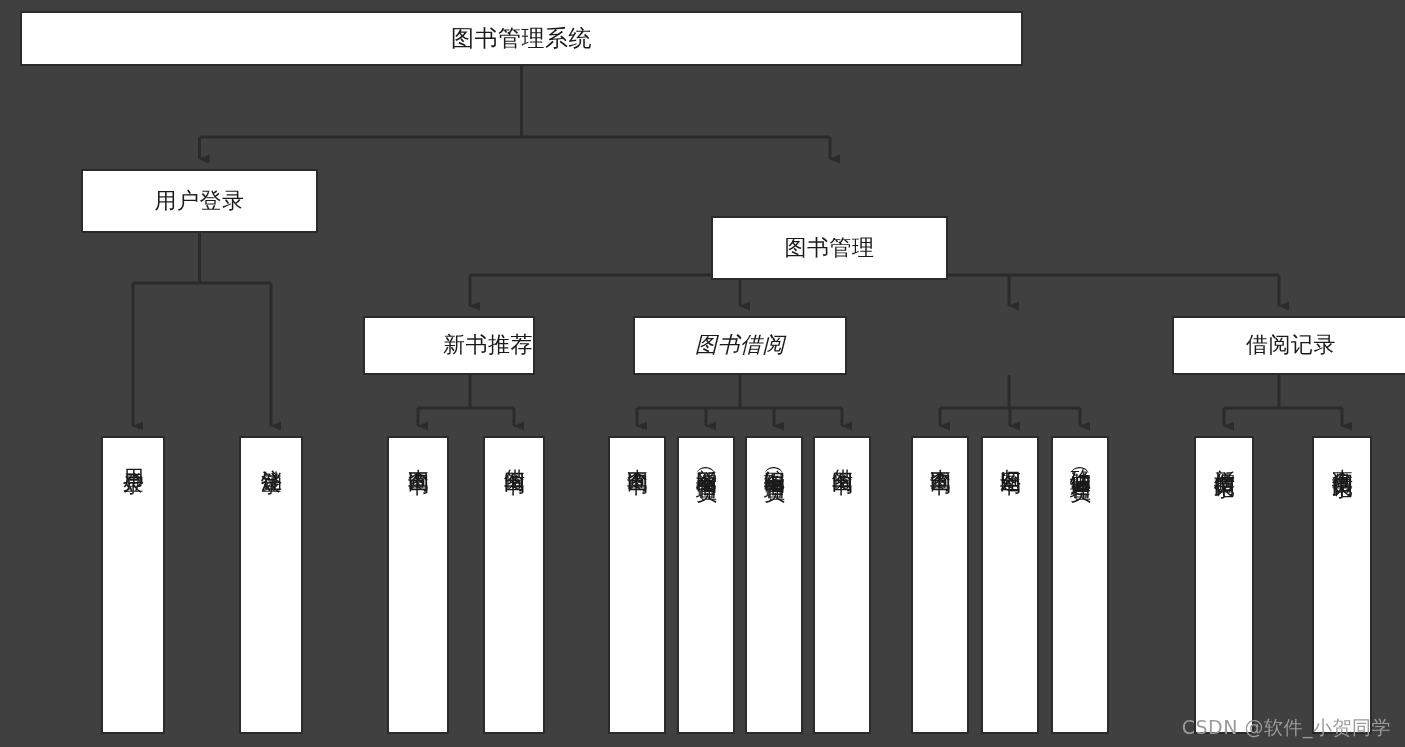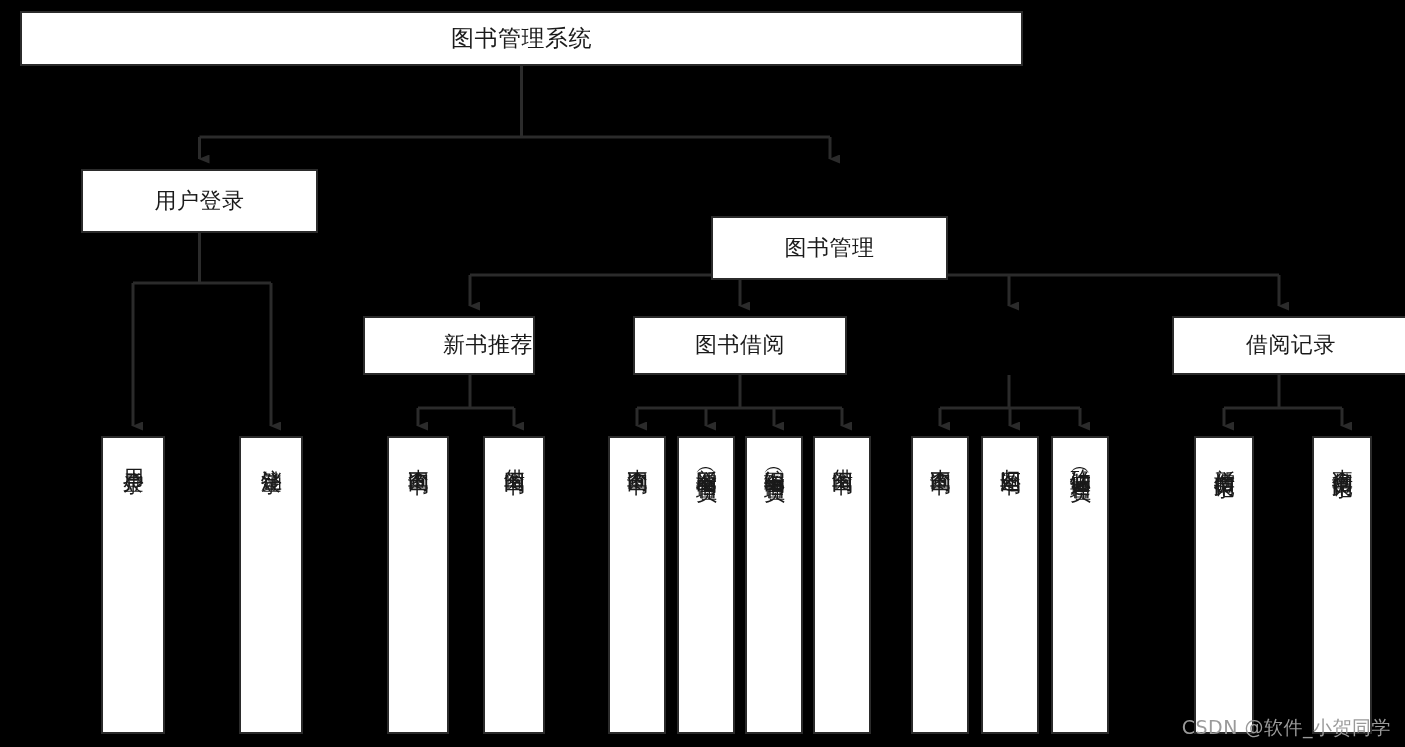--- a/index.html
+++ b/index.html
@@ -7,21 +7,21 @@
     padding: 0;
     background: #ffffff;
   }
   body {
     font-family: "DejaVu Sans", "Liberation Sans", sans-serif;
   }
   #diagram-root {
     position: relative;
     width: 1405px;
     height: 747px;
-    background: #000000;
+    background: #404040;
     overflow: hidden;
   }
   svg#connector-layer {
     position: absolute;
     left: 0;
     top: 0;
     width: 1405px;
     height: 747px;
     pointer-events: none;
   }
@@ -130,21 +130,21 @@
   <div class="node node-h" style="left:81px; top:169px; width:237px; height:64px;">
     <span>用户登录</span>
   </div>
   <div class="node node-h" style="left:711px; top:169px; width:237px; height:64px;margin-top:47px;">
     <span>图书管理</span>
   </div>
 
   <div class="node node-h" style="left:363px; top:316px; width:172px; height:59px;justify-content:flex-end;">
     <span>新书推荐</span>
   </div>
-  <div class="node node-h" style="left:633px; top:316px; width:214px; height:59px;">
+  <div class="node node-h" style="left:633px; top:316px; width:214px; height:59px;font-style:italic;">
     <span>图书借阅</span>
   </div>
   <div class="node node-h" style="left:1172px; top:316px; width:238px; height:59px;">
     <span>借阅记录</span>
   </div>
 
   <div class="node node-leaf" style="left:101px; top:436px; width:64px; height:298px;">
     <span class="vlabel">用户登录</span>
   </div>
   <div class="node node-leaf" style="left:239px; top:436px; width:64px; height:298px;">

